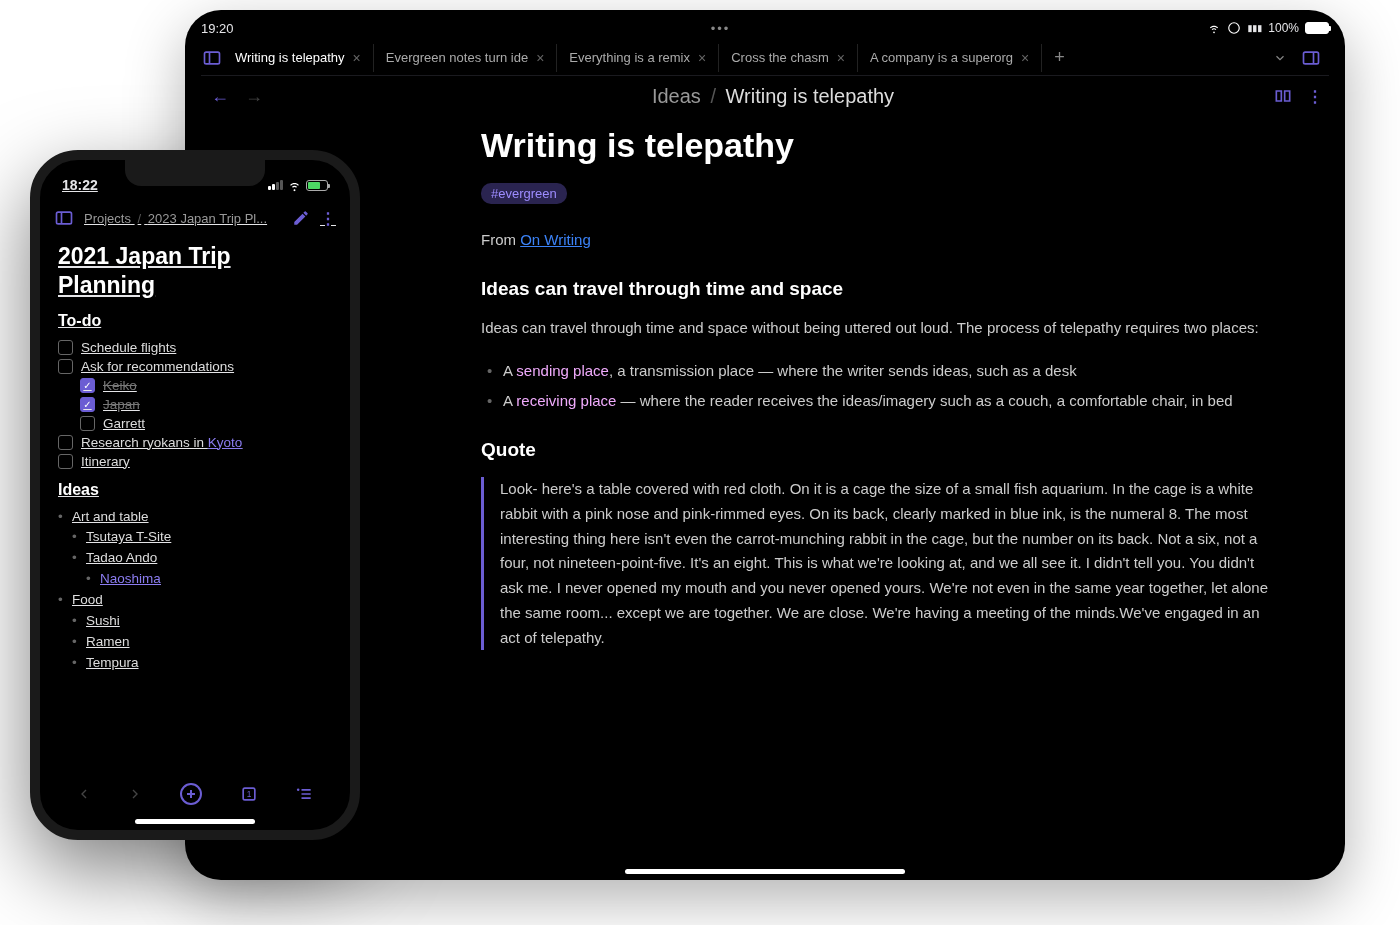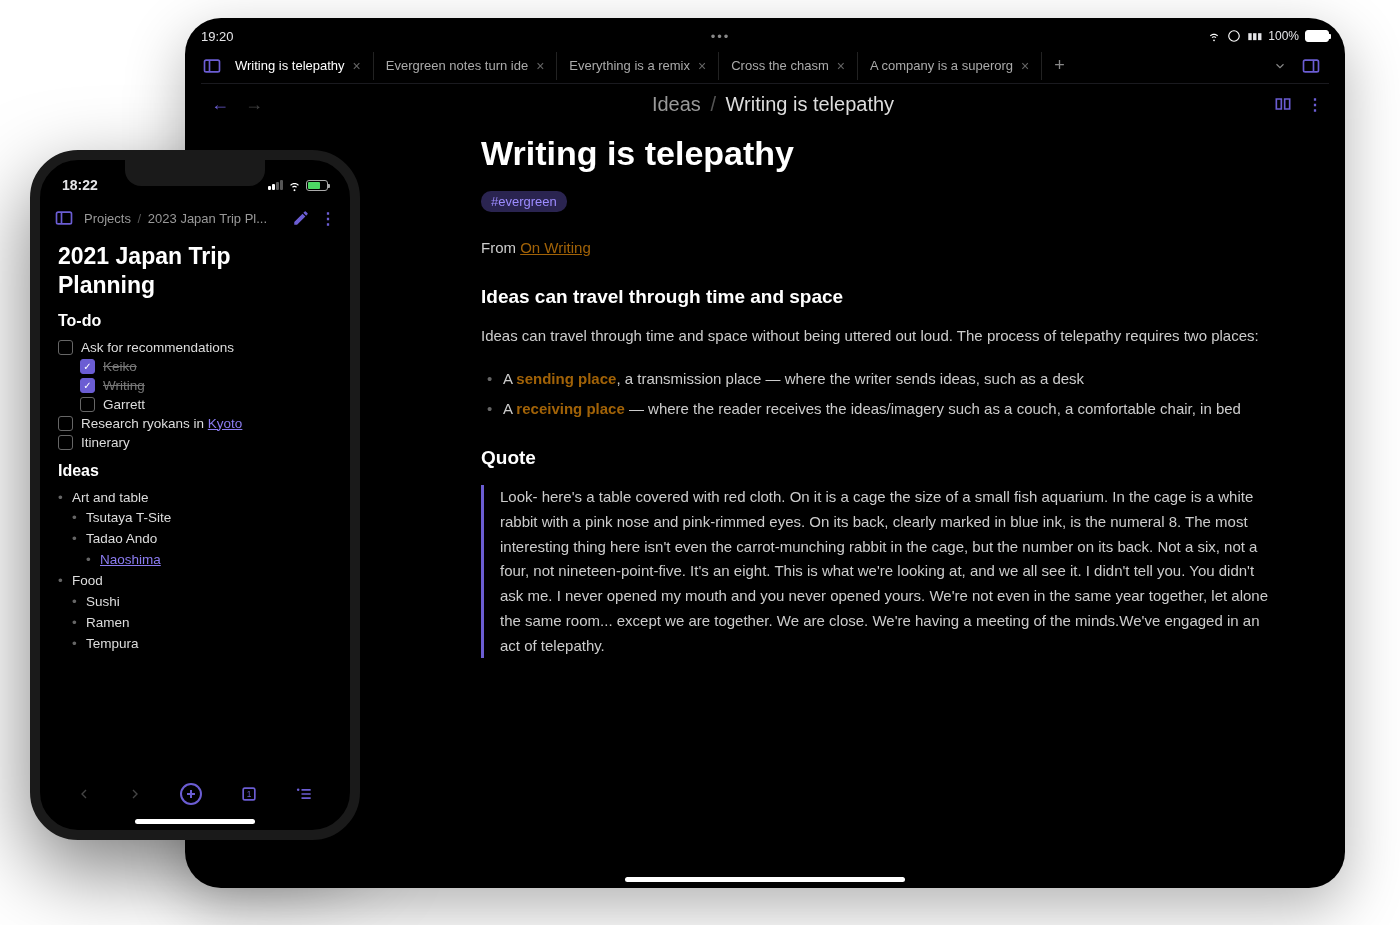--- a/index.html
+++ b/index.html
@@ -9,21 +9,21 @@
   width: 1400px;
   height: 925px;
   position: relative;
   overflow: hidden;
 }
 
 
 .ipad {
   position: absolute;
   left: 185px;
-  top: 18px;
+  top: 10px;
   width: 1160px;
   height: 870px;
   background: #000;
   border-radius: 36px;
   box-shadow: 0 20px 60px rgba(0,0,0,0.3);
   color: #e5e5e8;
   overflow: hidden;
   padding: 0 16px;
 }
 
@@ -81,26 +81,26 @@
 
 .content {
   padding: 10px 60px 20px 280px;
 }
 .content h1 { font-size: 34px; font-weight: 700; color: #fff; margin-bottom: 18px; }
 .tag-pill {
   display: inline-block; background: #2a2450; color: #9d8cff;
   padding: 3px 10px; border-radius: 10px; font-size: 13px; margin-bottom: 24px;
 }
 .content p { font-size: 15px; line-height: 1.6; color: #ccc; margin-bottom: 18px; }
-.content a { color: #a16207; }
+.content a { color: #3b82f6; }
 .content h2 { font-size: 19px; font-weight: 700; color: #fff; margin: 26px 0 16px; }
 .content ul { list-style: none; padding-left: 6px; }
 .content ul li { position: relative; padding-left: 16px; font-size: 15px; line-height: 1.7; color: #ccc; margin-bottom: 4px; }
 .content ul li::before { content: "•"; position: absolute; left: 0; color: #666; }
-.content strong { color: #a16207; font-weight: 700; }
+.content strong { color: #f0abfc; font-weight: 400; }
 .blockquote {
   border-left: 3px solid #6b5dd3;
   padding-left: 16px;
   font-size: 15px; line-height: 1.65; color: #ccc;
 }
 
 .home-indicator-ipad {
   position: absolute; bottom: 6px; left: 50%; transform: translateX(-50%);
   width: 280px; height: 5px; background: #fff; border-radius: 3px;
 }
@@ -111,20 +111,21 @@
   left: 30px;
   top: 150px;
   width: 330px;
   height: 690px;
   background: #000;
   border-radius: 48px;
   border: 10px solid #1a1a1a;
   box-shadow: 0 30px 80px rgba(0,0,0,0.5);
   color: #e5e5e8;
   overflow: hidden;
+  text-decoration: underline;
 }
 .notch {
   position: absolute; top: 0; left: 50%; transform: translateX(-50%);
   width: 140px; height: 26px; background: #1a1a1a;
   border-radius: 0 0 16px 16px;
   z-index: 10;
 }
 .iphone-statusbar {
   display: flex; justify-content: space-between; align-items: center;
   padding: 10px 22px 0; font-size: 14px; font-weight: 600; height: 40px;
@@ -327,29 +328,33 @@
     </span>
     <span class="menu-icon" style="font-weight:bold">⋮</span>
   </div>
 
   <div class="iphone-content">
     <h1>2021 Japan Trip Planning</h1>
 
     <h2>To-do</h2>
     <div class="todo-item">
         <span class="checkbox"></span>
+        <span class="label">Schedule flights</span>
+      </div>
+    <div class="todo-item">
+        <span class="checkbox"></span>
         <span class="label">Ask for recommendations</span>
       </div>
     <div class="todo-item indent-1 done">
         <span class="checkbox checked">✓</span>
         <span class="label">Keiko</span>
       </div>
     <div class="todo-item indent-1 done">
         <span class="checkbox checked">✓</span>
-        <span class="label">Writing</span>
+        <span class="label">Japan</span>
       </div>
     <div class="todo-item indent-1">
         <span class="checkbox"></span>
         <span class="label">Garrett</span>
       </div>
     <div class="todo-item">
         <span class="checkbox"></span>
         <span class="label"><span>Research ryokans in </span><a href="#">Kyoto</a></span>
       </div>
     <div class="todo-item">

